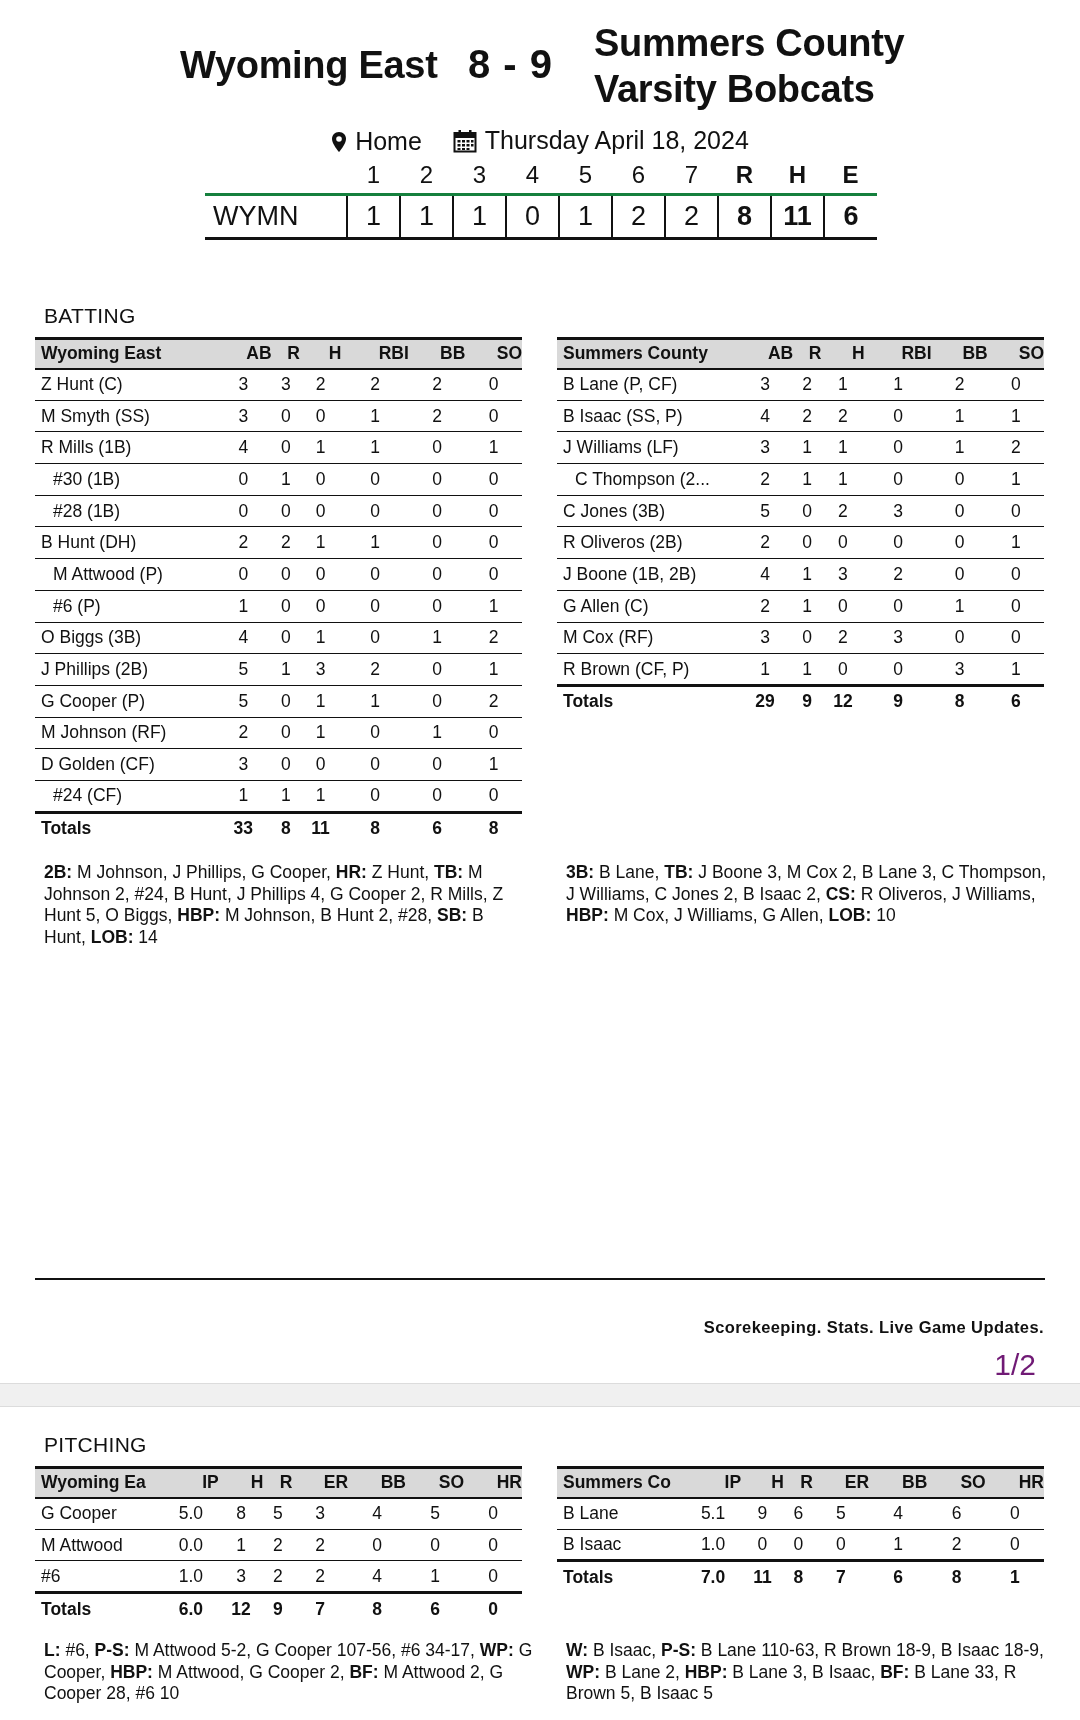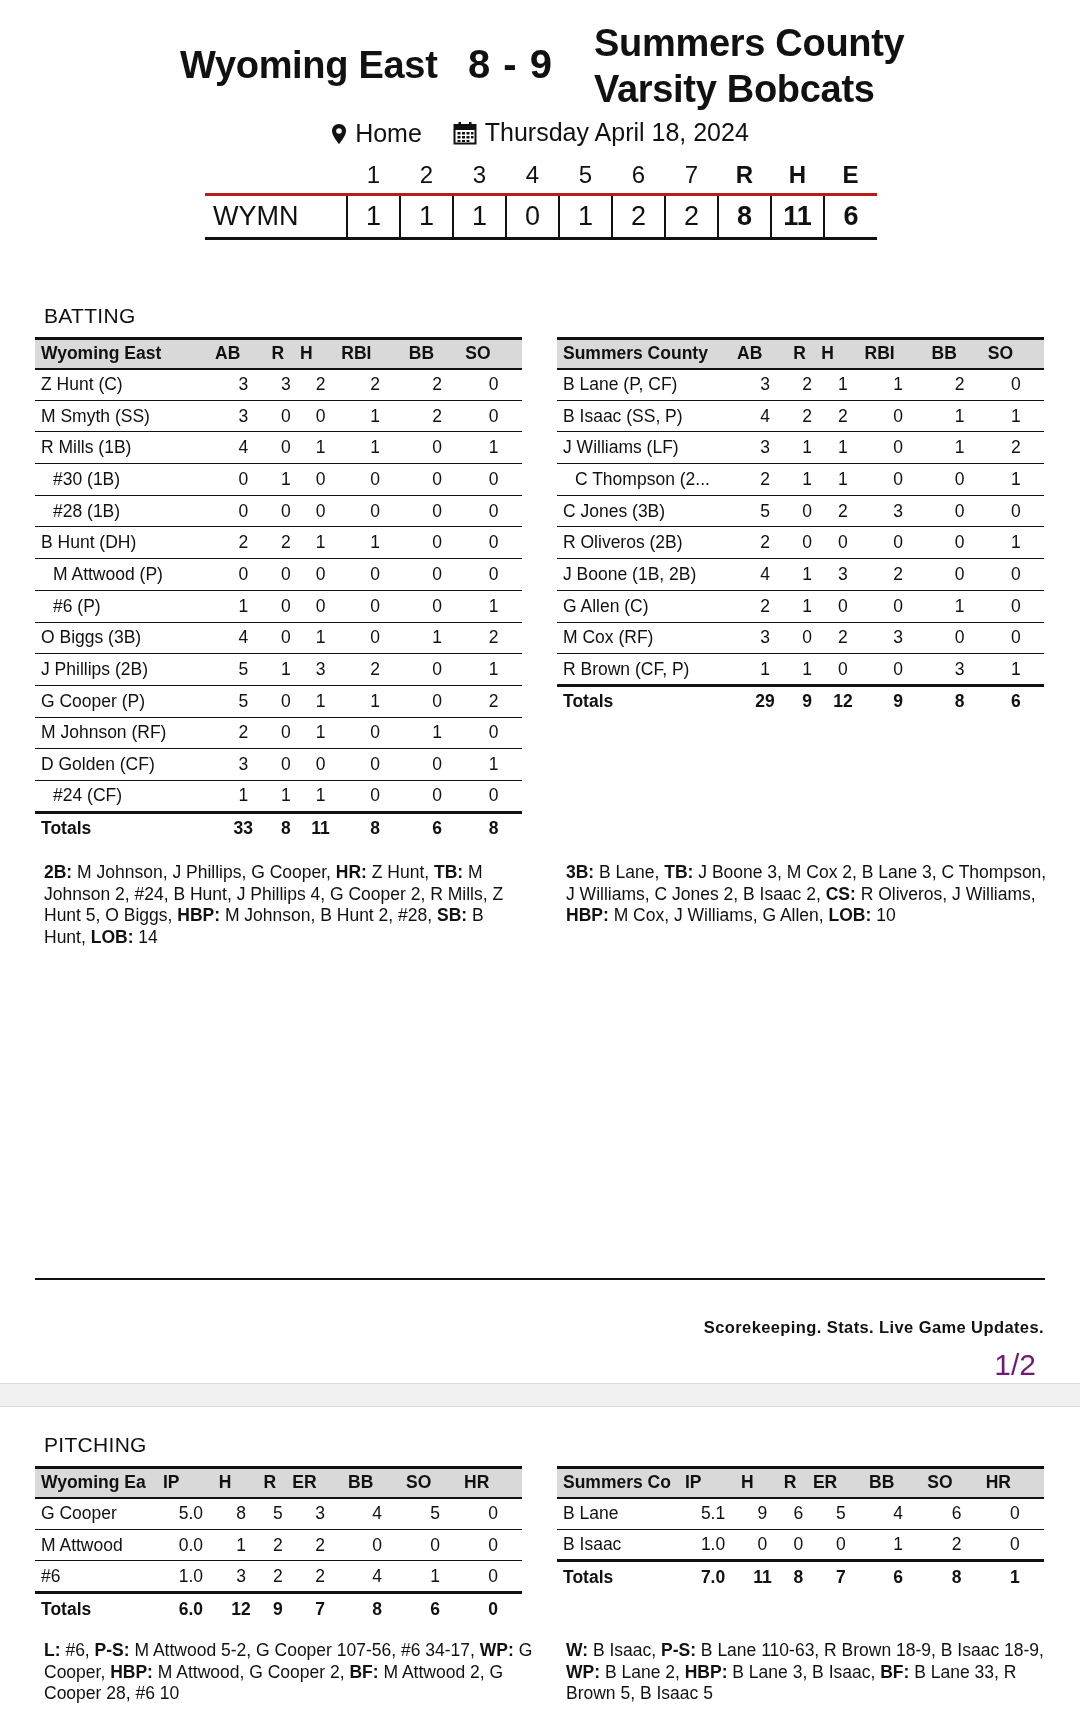--- a/index.html
+++ b/index.html
@@ -4,38 +4,38 @@
 <style>
   * { box-sizing: border-box; margin: 0; padding: 0; }
   html, body { width: 1080px; height: 1720px; background: #ffffff; overflow: hidden; }
   body { font-family: "Liberation Sans", "DejaVu Sans", sans-serif; color: #111; position: relative; }
 
   .header { position: absolute; left: 0; top: 0; width: 1080px; height: 170px; }
   .home-team { position: absolute; left: 180px; top: 44px; font-size: 38px; font-weight: 700; letter-spacing: -0.3px; }
   .score { position: absolute; left: 468px; top: 42px; font-size: 40px; font-weight: 700; letter-spacing: 1px; }
   .away-team { position: absolute; left: 594px; top: 20px; font-size: 38px; font-weight: 700; line-height: 46px; letter-spacing: -0.3px; }
   .meta { position: absolute; left: 0; width: 1080px; top: 118px; text-align: center; font-size: 25px; }
-  .meta .item { display: inline-flex; align-items: center; margin: 0 12px; }
+  .meta .item { display: inline-flex; align-items: center; margin: 8px 12px; }
   .meta svg { margin-right: 8px; }
 
   table.linescore { position: absolute; left: 205px; top: 158px; border-collapse: collapse; font-size: 27px; }
   table.linescore th { font-weight: 500; height: 36px; width: 53px; text-align: center; font-size: 24px; }
   table.linescore th.rhe { font-weight: 700; }
   table.linescore th.teamcol { width: 142px; }
   table.linescore td { height: 44px; width: 53px; text-align: center; border-left: 2px solid #111; }
   table.linescore td.team { text-align: left; padding-left: 8px; border-left: none; width: 142px; }
   table.linescore td.rhe { font-weight: 700; }
   table.linescore tbody tr { border-bottom: 3px solid #111; }
-  table.linescore tbody tr:first-child { border-top: 3px solid #b91c1c; }
+  table.linescore tbody tr:first-child { border-top: 3px solid #15803d; }
 
   .section-label { position: absolute; left: 44px; font-size: 21px; font-weight: 500; letter-spacing: 0.3px; }
 
   table.stats { position: absolute; border-collapse: collapse; font-size: 17.5px; }
   table.stats thead tr { background: #d9d9d9; border-top: 3px solid #111; border-bottom: 2px solid #111; }
-  table.stats th { font-weight: 700; height: 30px; text-align: left; }
+  table.stats th { font-weight: 700; height: 30px; text-align: right; }
   table.stats th.name { text-align: left; padding-left: 6px; }
   table.stats td { height: 31.7px; text-align: center; border-bottom: 1px solid #111; }
   table.stats td.name { text-align: left; padding-left: 6px; white-space: nowrap; overflow: hidden; }
   table.stats td.name.sub { padding-left: 18px; }
   table.stats tr.totals td { font-weight: 700; border-bottom: none; }
   table.stats tr.pre-totals td { border-bottom: 3px solid #111; }
 
   .notes { position: absolute; font-size: 17.5px; line-height: 21.5px; }
   .notes b { font-weight: 700; }
 

